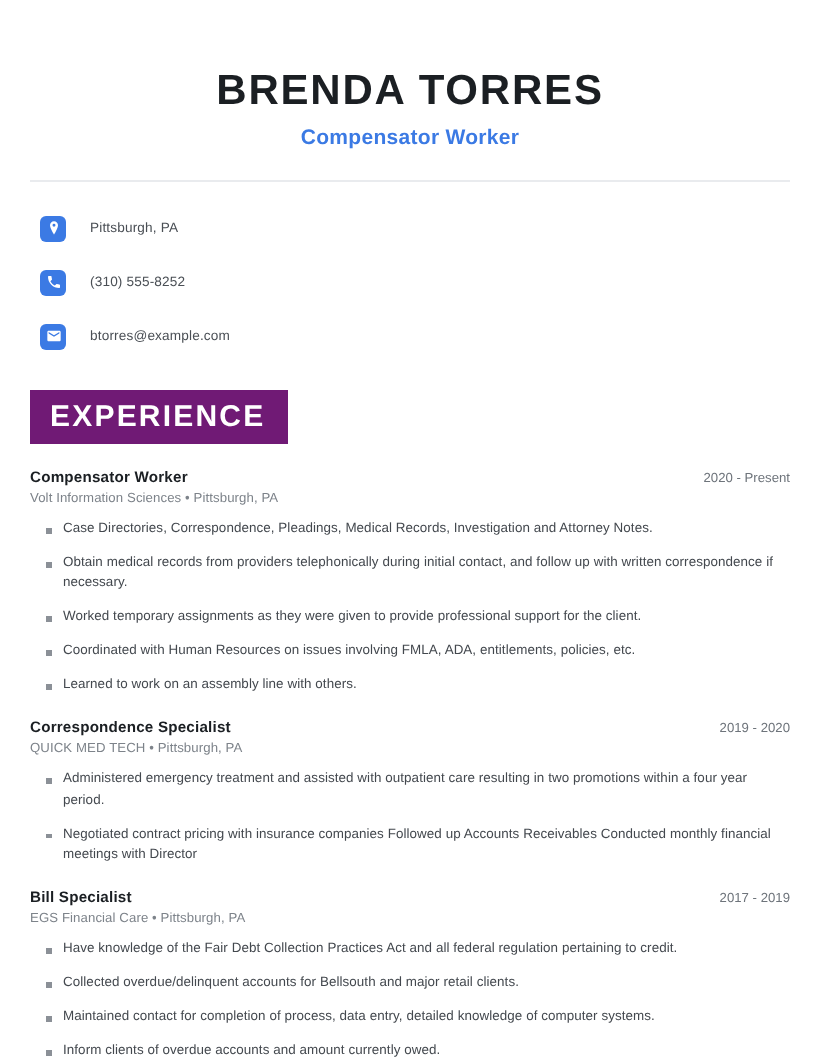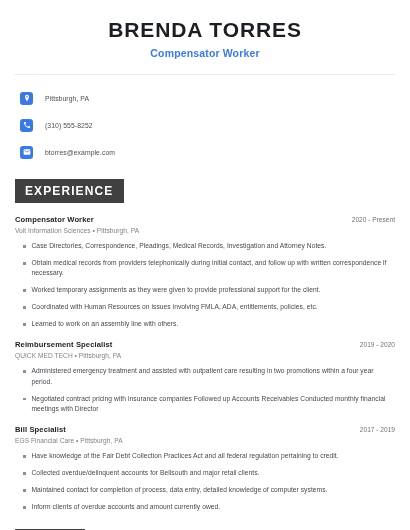--- a/index.html
+++ b/index.html
@@ -7,21 +7,21 @@
     width: 410px;
     height: 530px;
     background: #ffffff;
     font-family: "Liberation Sans", sans-serif;
     overflow: hidden;
   }
   .page {
     width: 410px;
     height: 530px;
     background: #ffffff;
-    padding: 0 15px;
+    padding: 16px 15px;
     position: relative;
   }
 
   
   .header { padding-top: 18px; text-align: center; }
   .full-name {
     font-size: 21px;
     font-weight: bold;
     letter-spacing: 0.9px;
     color: #1b1f23;
@@ -65,23 +65,23 @@
     font-size: 6.8px;
     color: #4a4f55;
     margin-left: 12px;
     letter-spacing: 0.08px;
   }
 
   
   .section { margin-top: 17px; }
   .section-badge {
     display: inline-block;
-    background: #404040;
+    background: #701a75;
     color: #ffffff;
-    font-size: 12px;
+    font-size: 15px;
     font-weight: bold;
     letter-spacing: 1.1px;
     padding: 5px 11px 5px 10px;
   }
 
   
   .entries { margin-top: 12px; }
   .entry { margin-bottom: 11px; }
   .entry-top {
     display: flex;
@@ -199,21 +199,21 @@
           </div>
           <div class="bullet">
             <span class="bullet-dot"></span>
             <span class="bullet-text">Learned to work on an assembly line with others.</span>
           </div>
         </div>
       </div>
 
       <div class="entry">
         <div class="entry-top">
-          <span class="entry-title">Reimbursement Specialist</span>
+          <span class="entry-title">Correspondence Specialist</span>
           <span class="entry-dates">2019 - 2020</span>
         </div>
         <div class="entry-company">QUICK MED TECH • Pittsburgh, PA</div>
         <div class="bullets">
           <div class="bullet">
             <span class="bullet-dot"></span>
             <span class="bullet-text">Administered emergency treatment and assisted with outpatient care resulting in two promotions within a four year period.</span>
           </div>
           <div class="bullet">
             <span class="bullet-dot"></span>

